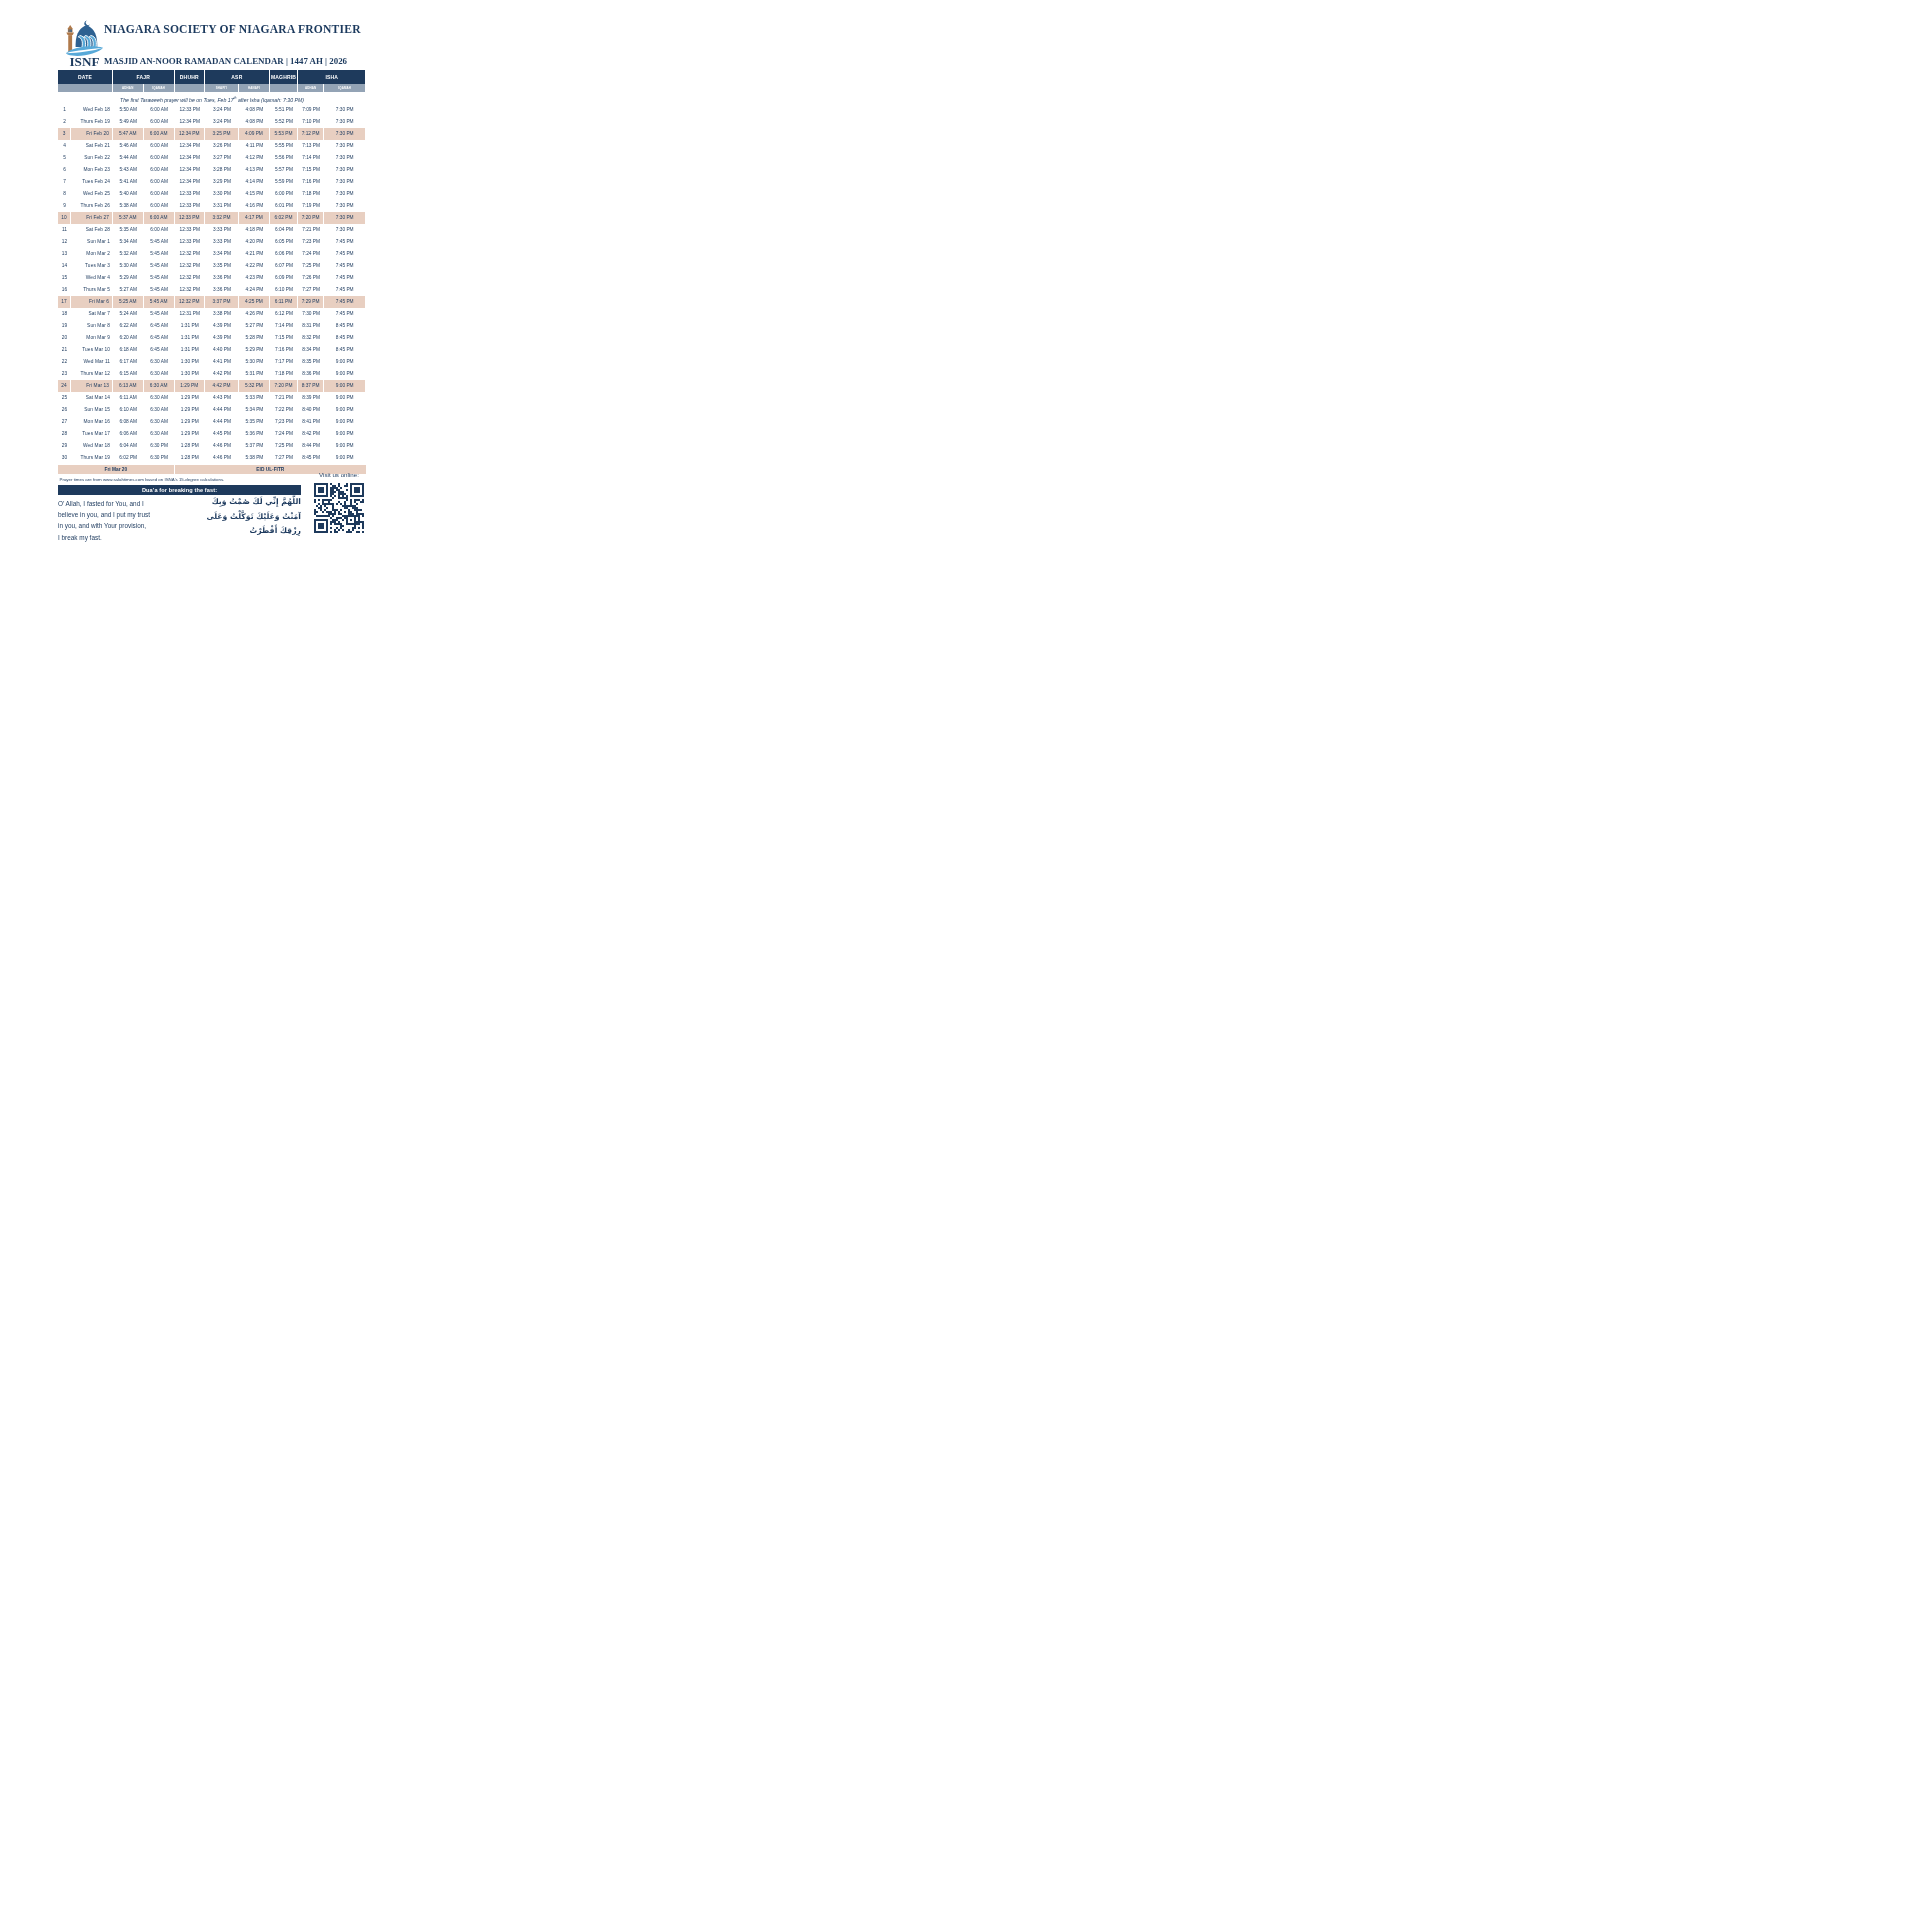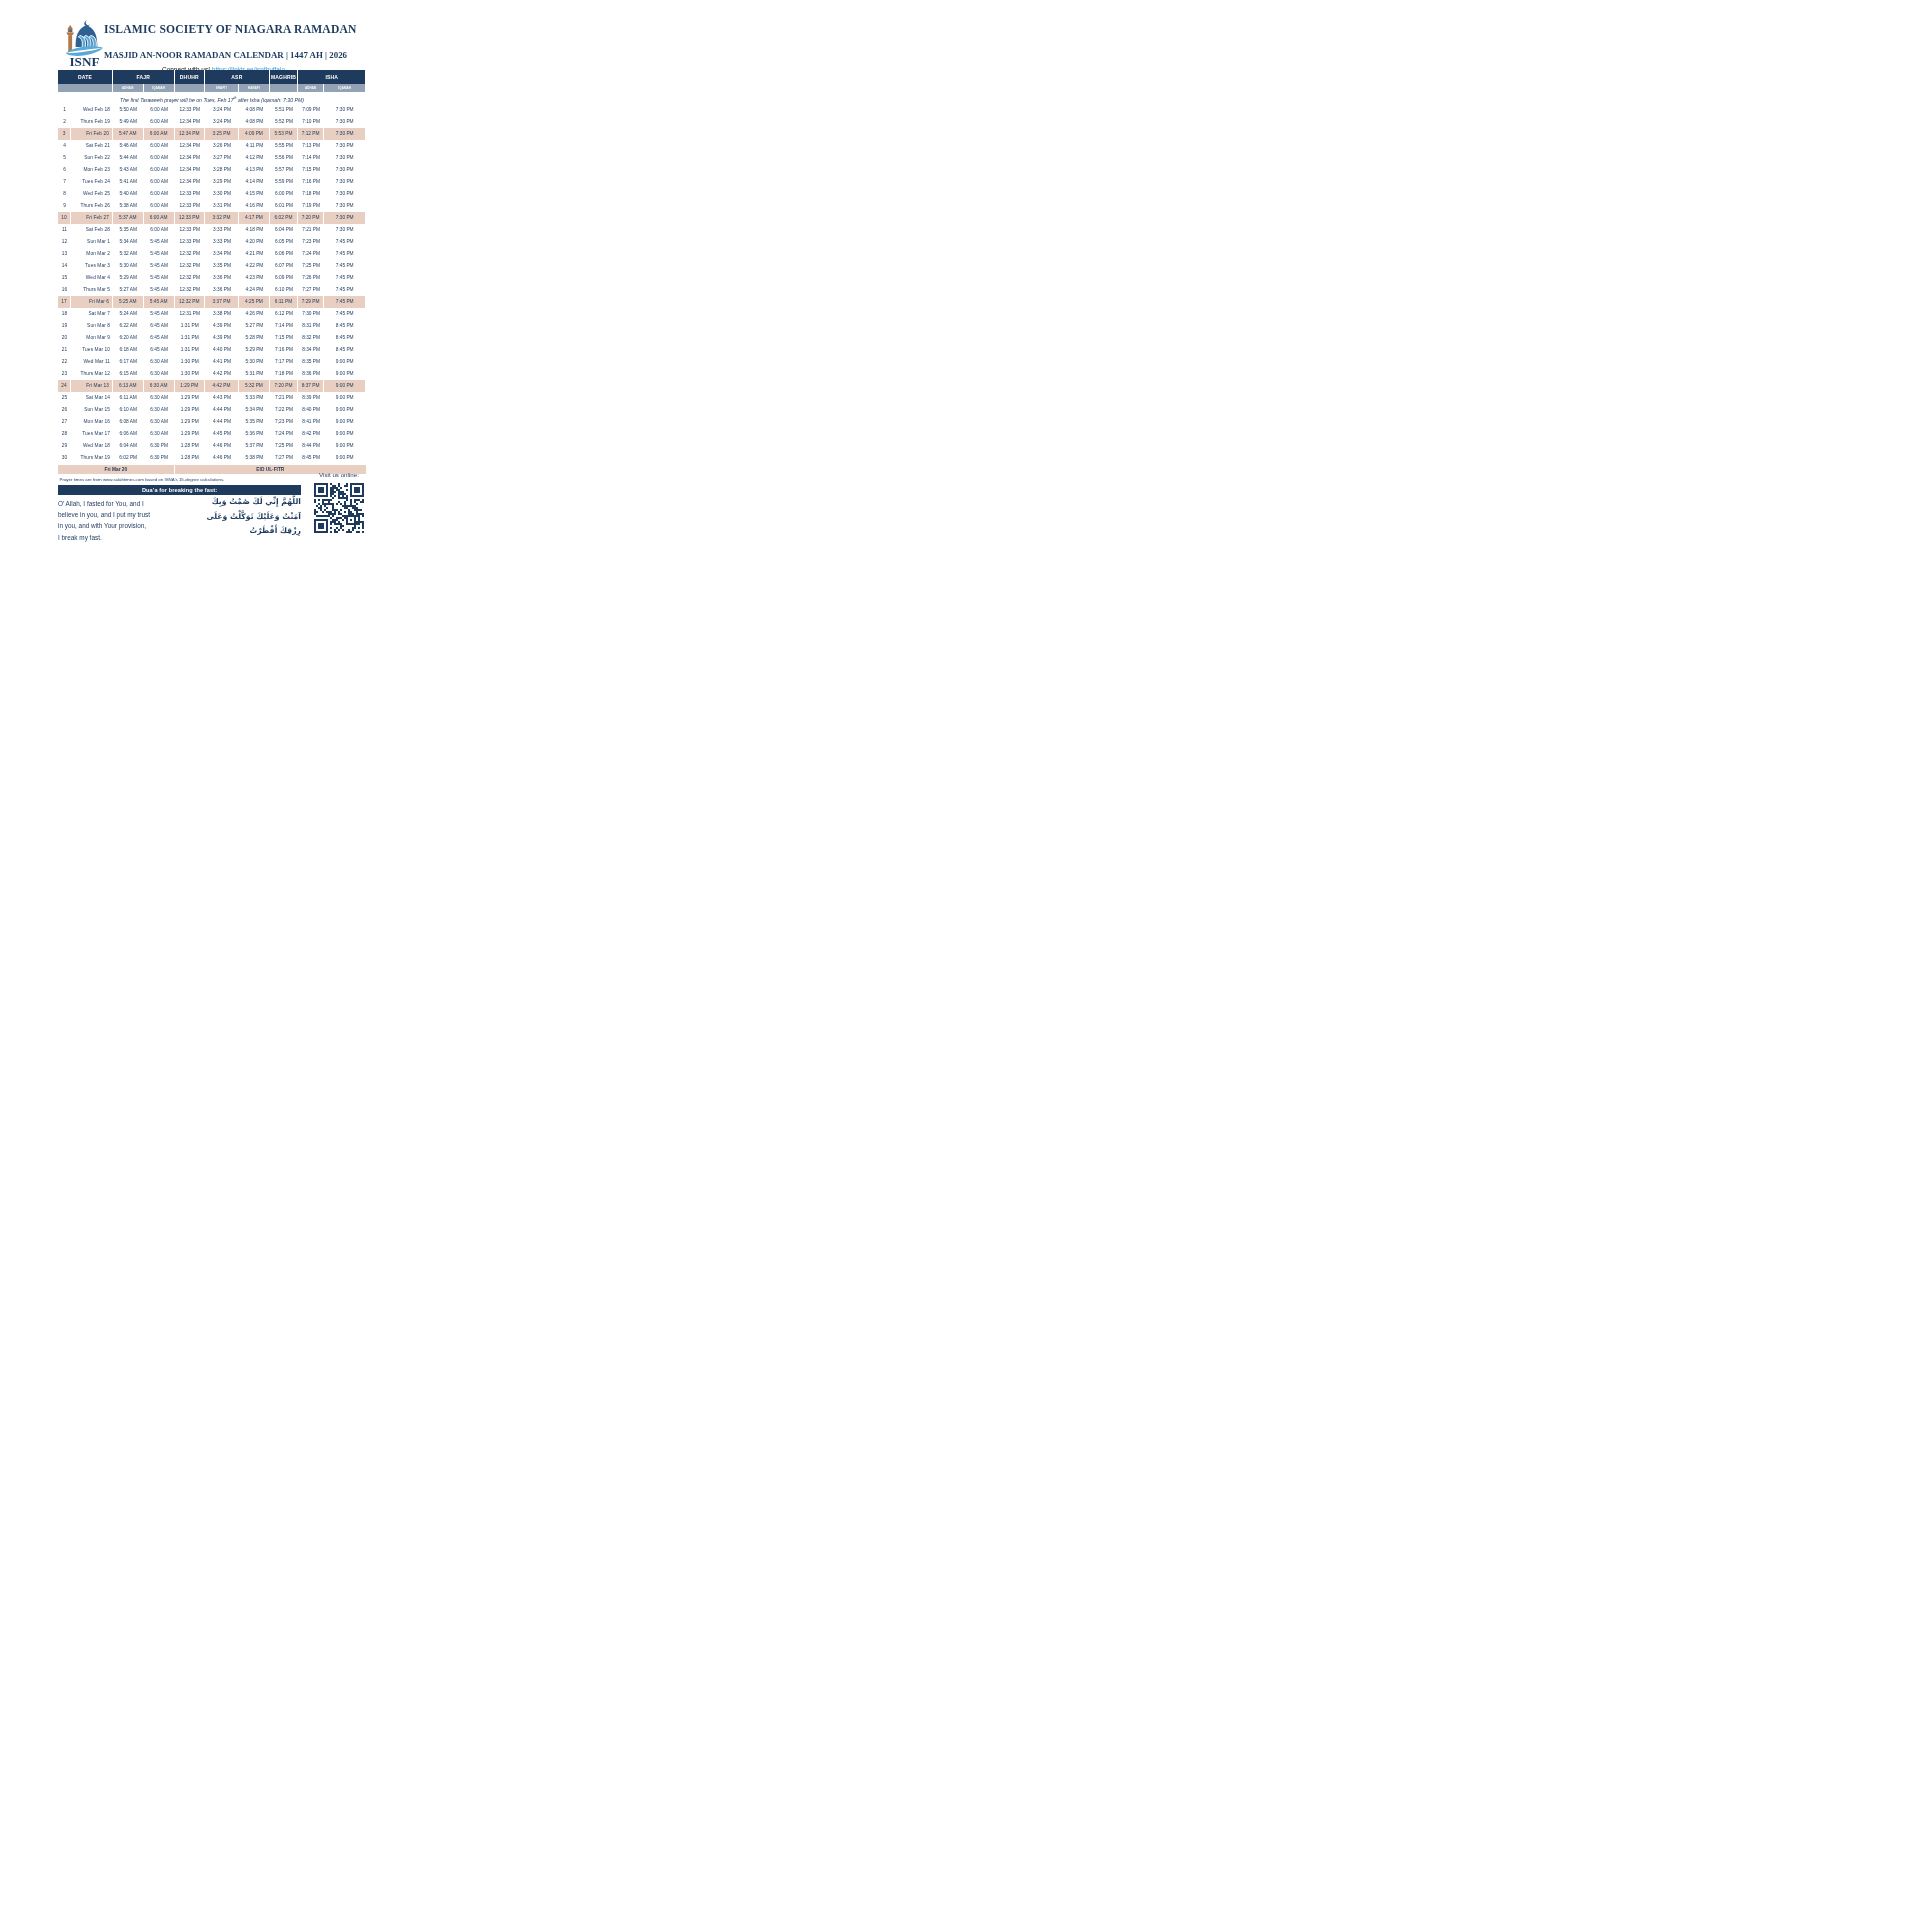--- a/index.html
+++ b/index.html
@@ -10,21 +10,21 @@
   }
   
   .logo { position:absolute; left:62px; top:20px; width:45px; height:48px; }
   .title-block { position:absolute; left:104px; top:23px; width:239px; text-align:center; }
   .title {
     font-family:"Liberation Serif", serif; font-weight:bold; font-size:11.6px;
     color:#1c3a5e; letter-spacing:0.2px; white-space:nowrap;
   }
   .subtitle {
     font-family:"Liberation Serif", serif; font-weight:bold; font-size:8.9px;
-    color:#1c3a5e; margin-top:14px; white-space:nowrap;
+    color:#1c3a5e; margin-top:20px; white-space:nowrap;
   }
   .connect { margin-top:6.2px; font-size:6.5px; color:#111111; }
   .connect a { color:#3fa3d9; text-decoration:underline; }
   
   .cal { position:absolute; left:58px; top:70px; width:308px; }
   .ghead { display:flex; height:13.5px; }
   .ghead .gc {
     background:#1e3a5c; color:#ffffff; font-weight:bold; font-size:5px;
     letter-spacing:0.2px; display:flex; align-items:center; justify-content:center;
     border-right:0.8px solid #ffffff;
@@ -100,21 +100,21 @@
     <path d="M58,40 C72,42 76,58 70,78 L61,78 C68,60 64,46 54,44 Z" fill="#58a9d8" stroke="#ffffff" stroke-width="2.4"></path>
     <path d="M72,40 C86,42 90,58 84,78 L75,78 C82,60 78,46 68,44 Z" fill="#58a9d8" stroke="#ffffff" stroke-width="2.4"></path>
 
     <path d="M8,86 C28,68 78,64 104,72 C92,86 52,96 24,92 C16,91 10,89 8,86 Z" fill="#58a9d8"></path>
     <path d="M8,86 C34,78 74,76 104,72 C80,80 40,86 8,86 Z" fill="#ffffff"></path>
 
     <text x="56" y="120" text-anchor="middle" fill="#1c3a5e" font-family="Liberation Serif, serif" font-weight="bold" font-size="34">ISNF</text>
   </svg>
 
   <div class="title-block">
-    <div class="title">ISLAMIC SOCIETY OF NIAGARA RAMADAN</div>
+    <div class="title">NIAGARA SOCIETY OF NIAGARA FRONTIER</div>
     <div class="subtitle">MASJID AN-NOOR RAMADAN CALENDAR | 1447 AH | 2026</div>
     <div class="connect">
       <span>Connect with us!</span>
       <a href="#">https://linktr.ee/isnfbuffalo</a>
     </div>
   </div>
 
   <div class="cal">
     <div class="ghead">
       <div class="gc w-date">DATE</div>

